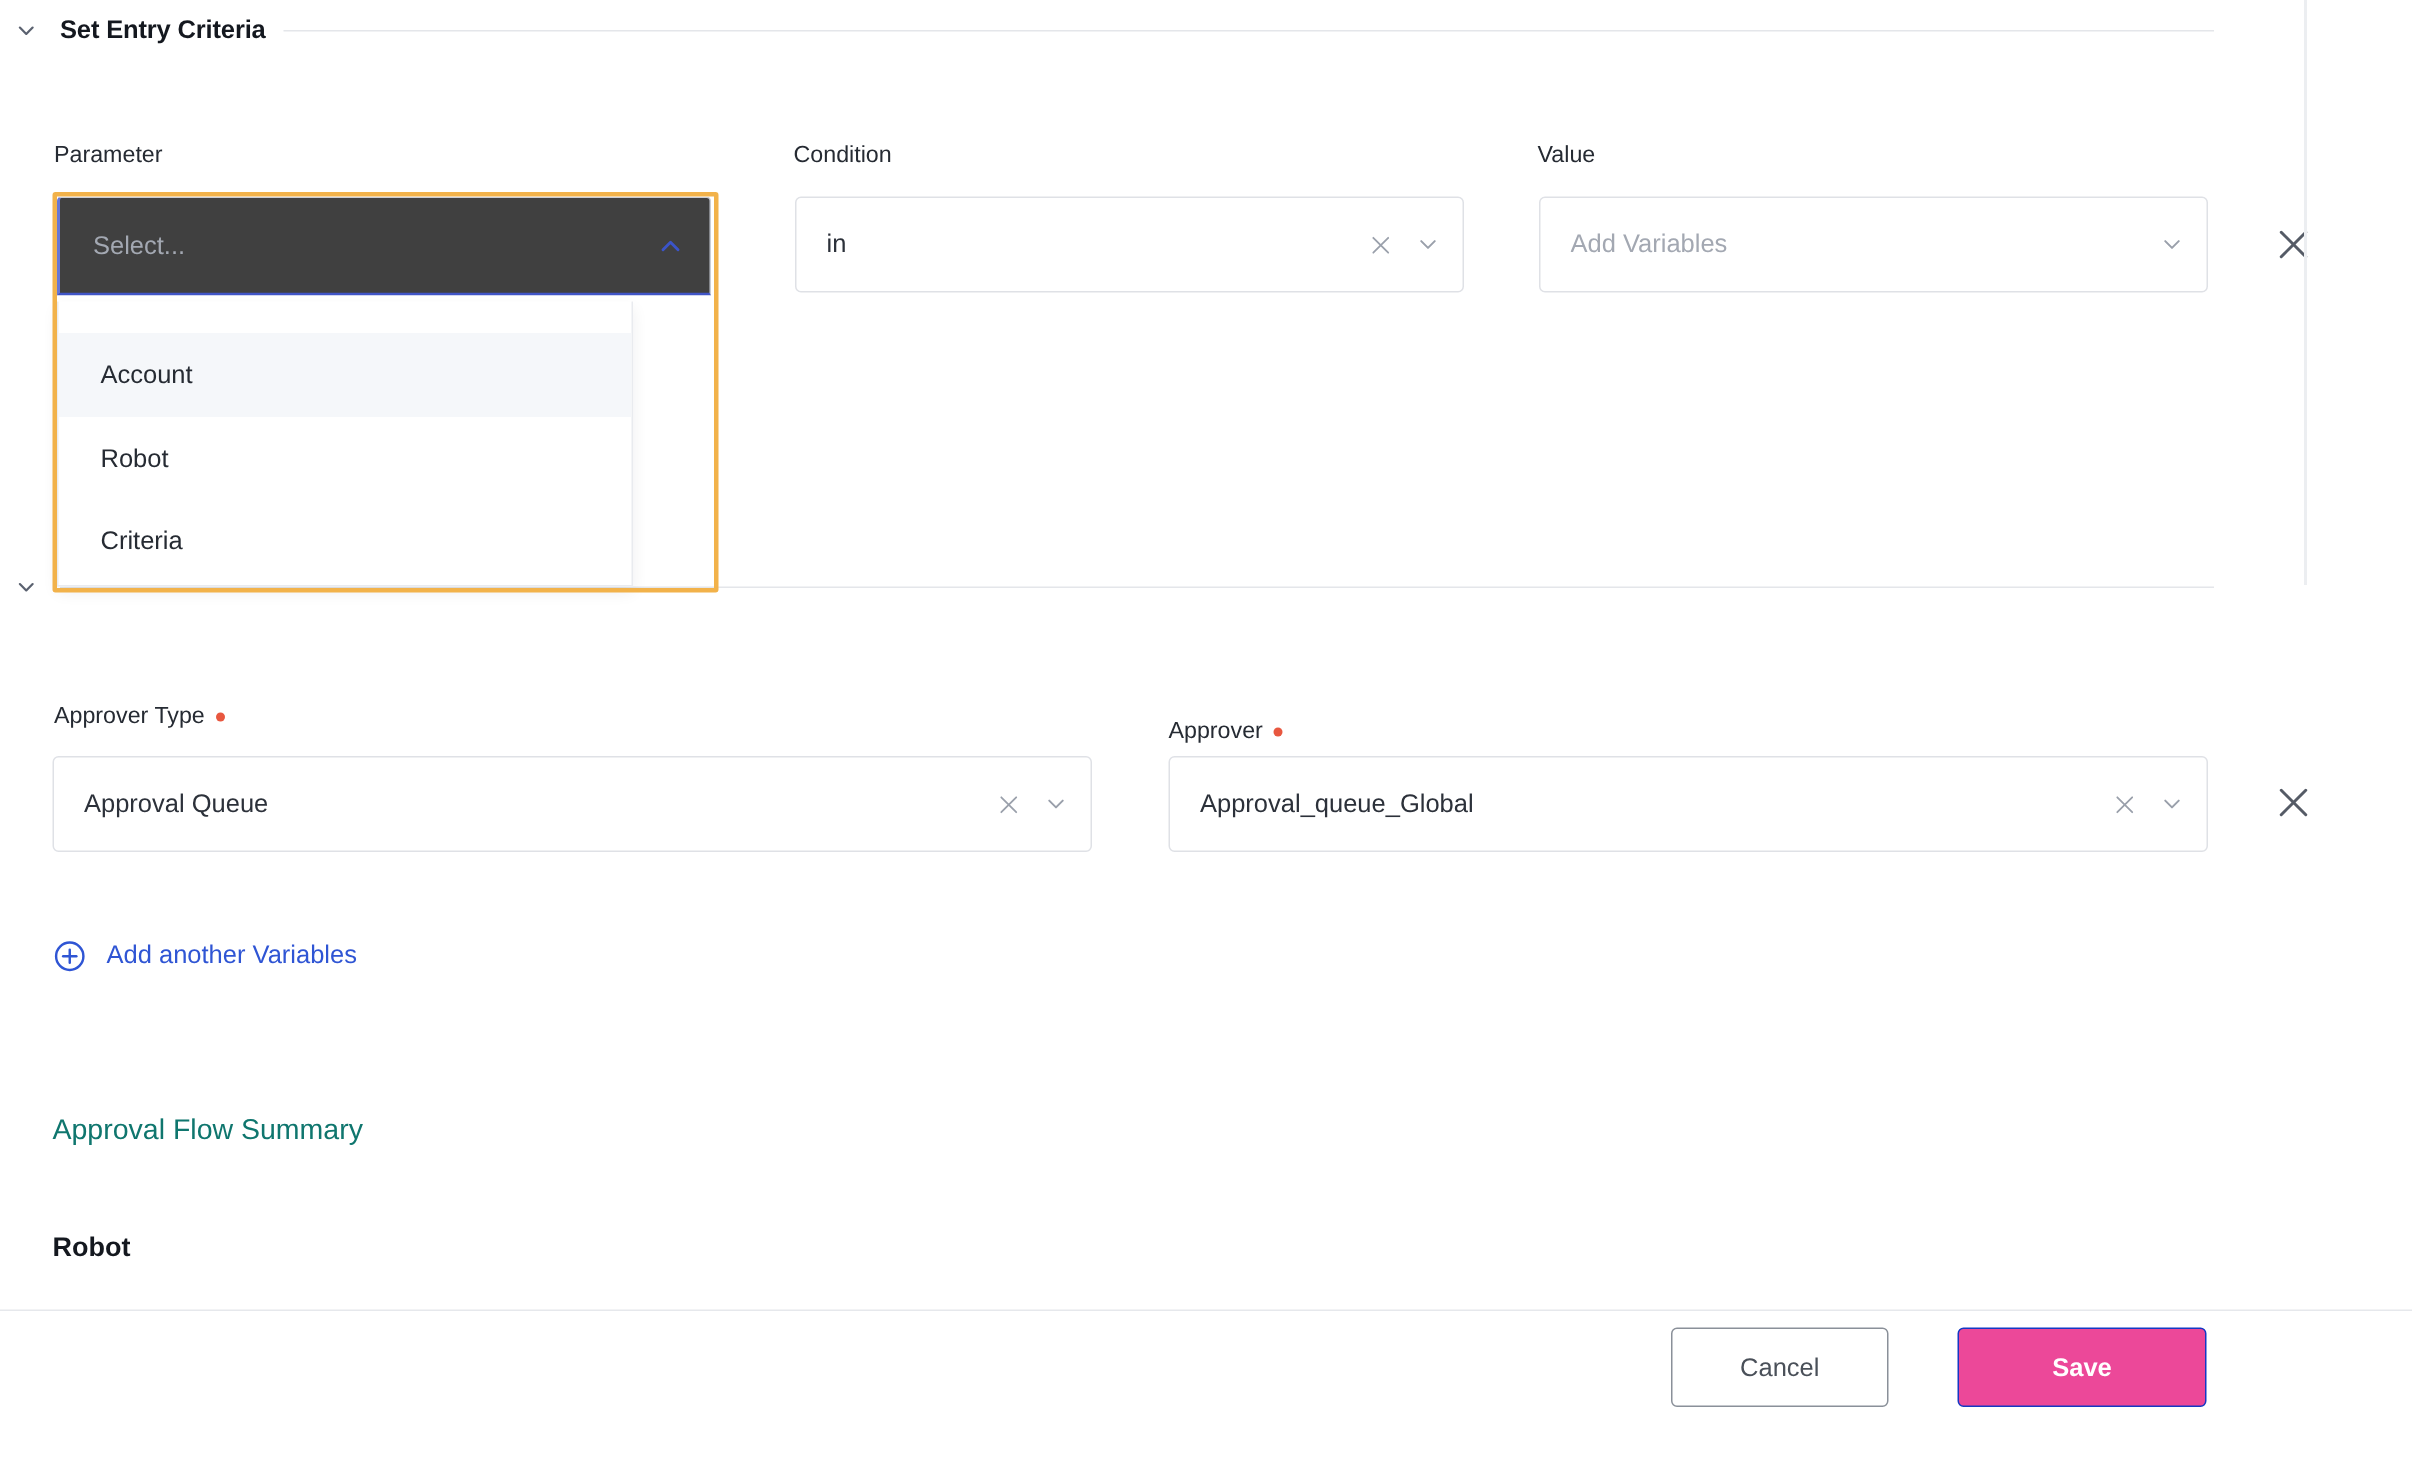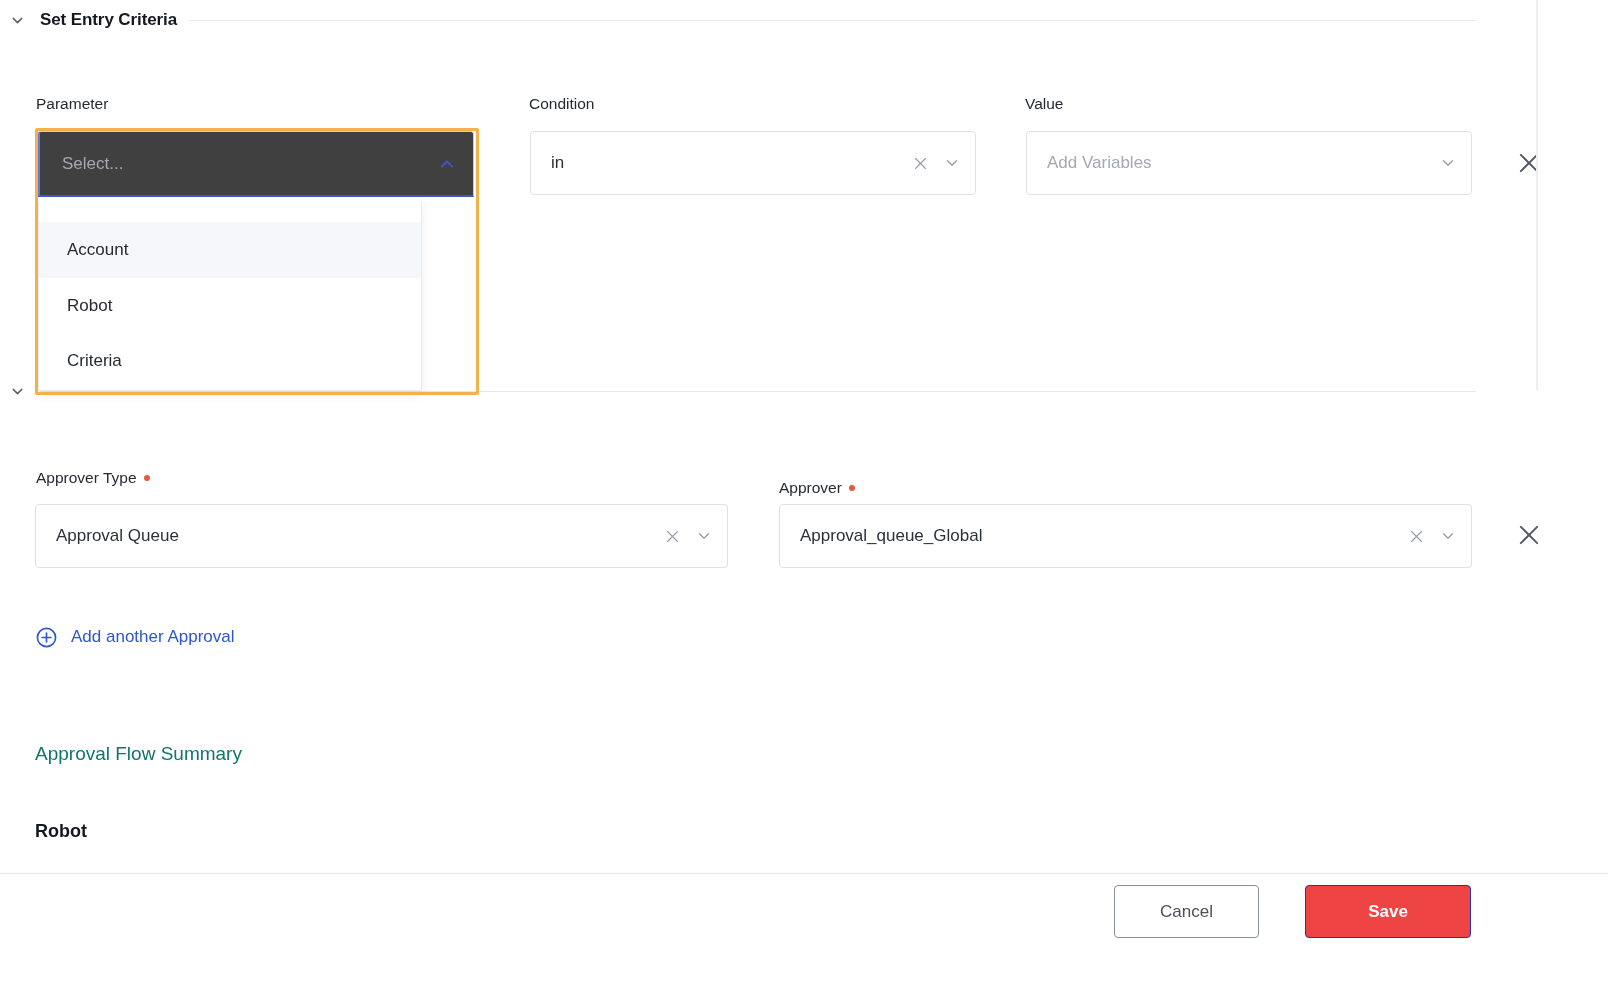--- a/index.html
+++ b/index.html
@@ -168,21 +168,21 @@
     font-size: 17px;
     cursor: pointer;
     white-space: nowrap;
   }
   .btn-secondary {
     background: #fff;
     border: 1px solid #8a9099;
     color: #4a5059;
   }
   .btn-primary {
-    background: #ef4444;
+    background: #ec4899;
     border: 1px solid #1438c4;
     color: #ffffff;
     font-weight: bold;
   }
   .scroll-track {
     position: absolute;
     top: 0; right: 70px;
     width: 2px; height: 390px;
     background: #eceef1;
   }
@@ -339,21 +339,21 @@
   </div>
 
   <div class="link-row" style="left:35px; top:623px; height:28px;">
     <span class="plus">
       <svg width="23" height="23" viewBox="0 0 24 24" fill="none" stroke="currentColor" stroke-width="1.7">
           <circle cx="12" cy="12" r="9.5"></circle>
           <line x1="12" y1="7.4" x2="12" y2="16.6" stroke-linecap="round"></line>
           <line x1="7.4" y1="12" x2="16.6" y2="12" stroke-linecap="round"></line>
         </svg>
     </span>
-    <span class="lbl">Add another Approval</span>
+    <span class="lbl">Add another Variables</span>
   </div>
 
   <div class="txt h1" style="left:35px; top:743px;">Approval Flow Summary</div>
 
   <div class="txt h2" style="left:35px; top:821px;">Robot</div>
 
   <div class="footer-rule" style="top:873px;"></div>
 
   <div class="btn btn-secondary" style="left:1114px; top:885px; width:145px; height:53px;">
     <span>Cancel</span>

